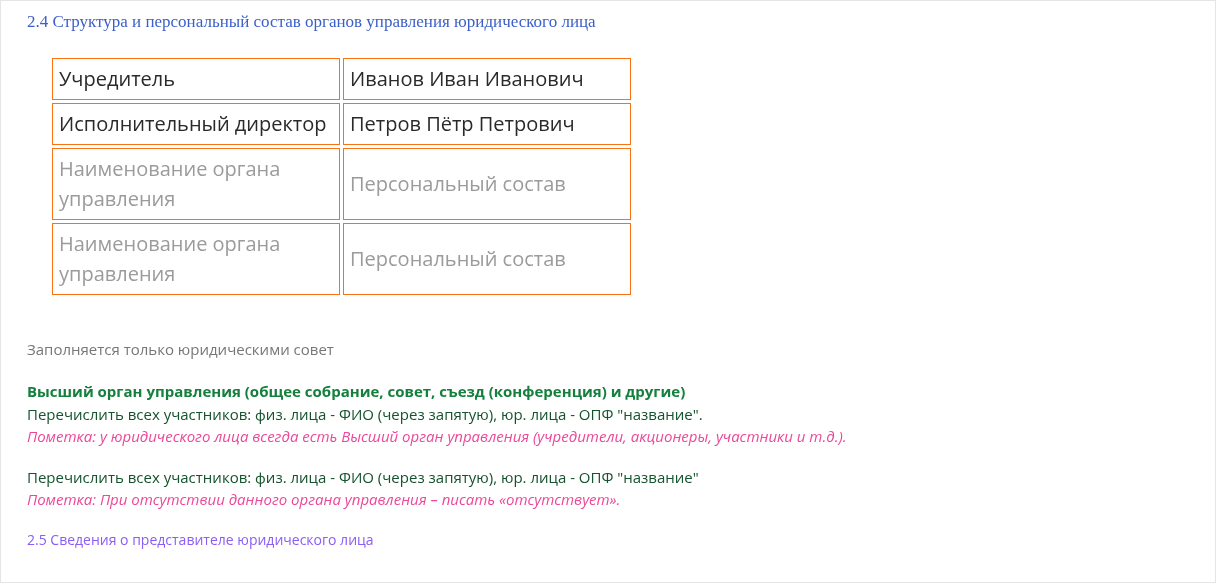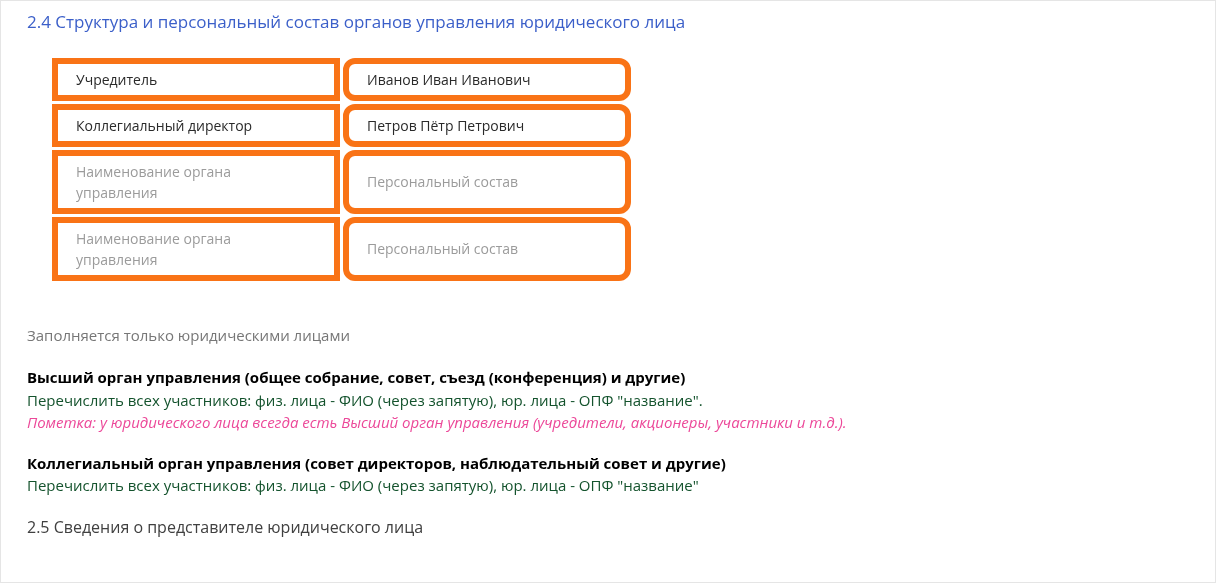--- a/index.html
+++ b/index.html
@@ -17,111 +17,111 @@
       height: 583px;
       padding: 8px 26px 0 26px;
       line-height: 1.5;
     }
     .section-heading {
       color: #3b5fc9;
       font-size: 17px;
       font-weight: 400;
       margin-bottom: 20px;
       cursor: pointer;
+      font-family: Liberation Serif, serif;
     }
     .table-wrap {
       margin-left: 22px;
       margin-bottom: 40px;
     }
     table.form-grid {
       border-collapse: separate;
       border-spacing: 3px;
     }
     table.form-grid td {
-      border: 6px solid #f97316;
-      padding: 5px 18px;
-      font-size: 14px;
+      border: 1px solid #f97316;
+      padding: 5px 6px;
+      font-size: 20px;
       vertical-align: middle;
       height: 32px;
     }
     table.form-grid td.col1 {
       width: 288px;
     }
     table.form-grid td.col2 {
       width: 288px;
-      border-radius: 12px;
     }
     td.filled {
       color: #2a2a2a;
     }
     td.placeholder {
       color: #9b9b9b;
       margin-left: 30px;
     }
     .note {
       color: #777;
       font-size: 15px;
       margin-bottom: 20px;
     }
     .para-block {
       margin-bottom: 18px;
     }
     .para-block .bold-line {
       font-weight: 700;
-      color: #000000;
+      color: #15803d;
     }
     .para-block .gray-line {
       color: #14532d;
     }
     .para-block .italic-line {
       color: #ec4899;
       font-style: italic;
     }
     .section-heading-2 {
-      color: #404040;
-      font-size: 16px;
+      color: #8b5cf6;
+      font-size: 14px;
       font-weight: 400;
       margin-top: 4px;
       cursor: pointer;
     }
   </style>
 </head>
 <body>
 
 <div class="section-heading">2.4 Структура и персональный состав органов управления юридического лица</div>
 
 <div class="table-wrap">
   <table class="form-grid">
     <tbody id="table-body">
         <tr>
           <td class="col1 filled">Учредитель</td>
           <td class="col2 filled">Иванов Иван Иванович</td>
         </tr>
         <tr>
-          <td class="col1 filled">Коллегиальный директор</td>
+          <td class="col1 filled">Исполнительный директор</td>
           <td class="col2 filled">Петров Пётр Петрович</td>
         </tr>
         <tr>
           <td class="col1 placeholder">Наименование органа управления</td>
           <td class="col2 placeholder">Персональный состав</td>
         </tr>
         <tr>
           <td class="col1 placeholder">Наименование органа управления</td>
           <td class="col2 placeholder">Персональный состав</td>
         </tr>
       </tbody>
   </table>
 </div>
 
-<div class="note">Заполняется только юридическими лицами</div>
+<div class="note">Заполняется только юридическими совет</div>
 
 <div class="para-block">
   <div class="bold-line">Высший орган управления (общее собрание, совет, съезд (конференция) и другие)</div>
   <div class="gray-line">Перечислить всех участников: физ. лица - ФИО (через запятую), юр. лица - ОПФ "название".</div>
   <div class="italic-line">Пометка: у юридического лица всегда есть Высший орган управления (учредители, акционеры, участники и т.д.).</div>
 </div>
 
 <div class="para-block">
-  <div class="bold-line">Коллегиальный орган управления (совет директоров, наблюдательный совет и другие)</div>
   <div class="gray-line">Перечислить всех участников: физ. лица - ФИО (через запятую), юр. лица - ОПФ "название"</div>
+  <div class="italic-line">Пометка: При отсутствии данного органа управления – писать «отсутствует».</div>
 </div>
 
 <div class="section-heading-2">2.5 Сведения о представителе юридического лица</div>
 
 </body></html>

